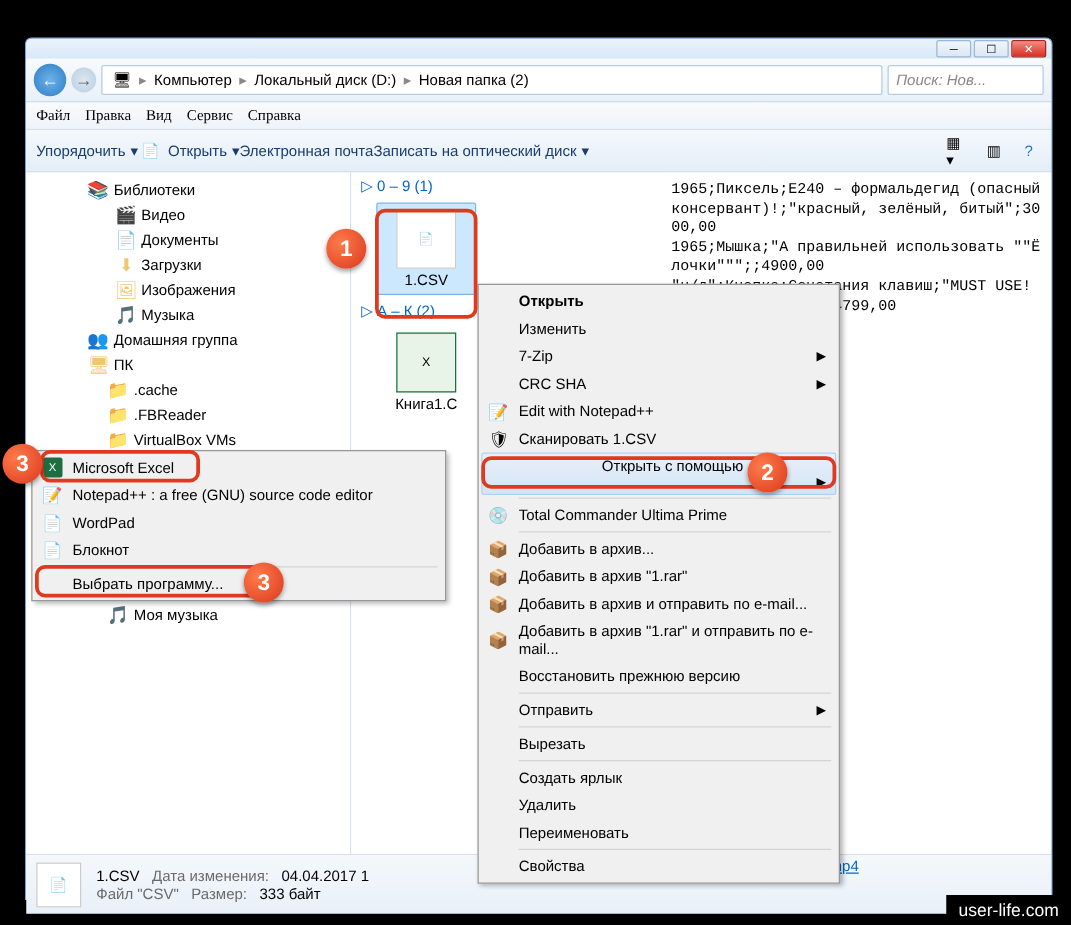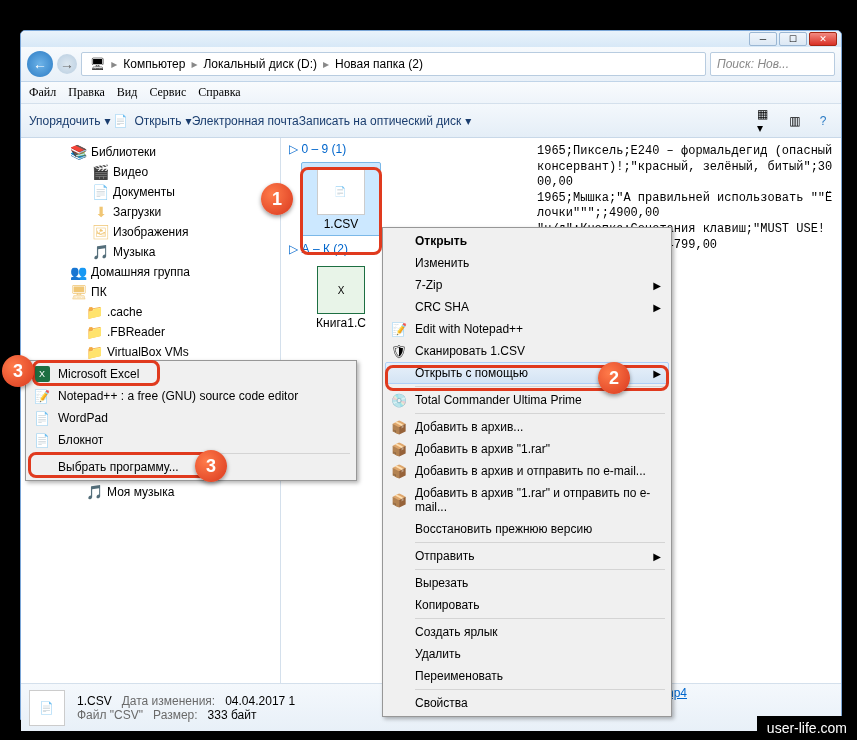--- a/index.html
+++ b/index.html
@@ -37,21 +37,21 @@
 .preview { position: absolute; right: 0; top: 0; width: 310px; padding: 6px; font-family: Liberation Mono, monospace; font-size: 12px; line-height: 1.3; white-space: pre-wrap; word-break: break-all; background: #fff; }
 .statusbar { height: 48px; border-top: 1px solid #d4e0ec; background: linear-gradient(#f4f8fc,#e8f0f8); display: flex; align-items: center; padding: 4px 8px; font-size: 12px; gap: 12px; }
 .status-icon { width: 36px; height: 36px; background: #fff; border: 1px solid #ccc; display: flex; align-items: center; justify-content: center; }
 .status-text .line { display: flex; gap: 10px; }
 .status-label { color: #6a6a6a; }
 
 .context-menu { position: absolute; background: #f0f0f0; border: 1px solid #979797; box-shadow: 2px 2px 4px rgba(0,0,0,0.3); font-size: 12px; z-index: 100; padding: 2px; }
 .context-menu.main-ctx { left: 382px; top: 227px; width: 290px; }
 .context-menu.sub-ctx { left: 25px; top: 360px; width: 332px; }
 .ctx-item { display: flex; align-items: center; padding: 4px 8px 4px 30px; cursor: pointer; position: relative; min-height: 20px; }
-.ctx-item:hover, .ctx-item.highlighted { background: linear-gradient(#e8f0fa,#d4e4f4); border: 1px solid #aecff7; border-radius: 2px; padding: 3px 7px 3px 29px; }
+.ctx-item:hover, .ctx-item.highlighted { background: linear-gradient(#e8f0fa,#d4e4f4); border: 1px solid #aecff7; border-radius: 2px; padding: 3px 7px 3px 29px; flex-direction: column; }
 .ctx-item .ctx-icon { position: absolute; left: 6px; width: 16px; height: 16px; display: flex; align-items: center; justify-content: center; font-size: 13px; }
 .ctx-item .ctx-arrow { margin-left: auto; font-size: 10px; }
 .ctx-item.bold { font-weight: bold; }
 .ctx-sep { height: 1px; background: #d4d4d4; margin: 2px 4px 2px 30px; }
 
 .callout { position: absolute; width: 32px; height: 32px; border-radius: 50%; background: radial-gradient(circle at 35% 35%, #ff7b4a, #d9381e); color: #fff; font-weight: bold; font-size: 18px; display: flex; align-items: center; justify-content: center; box-shadow: 0 2px 4px rgba(0,0,0,0.4); z-index: 200; }
 .callout-ring { position: absolute; border: 3px solid #e03a1e; border-radius: 8px; z-index: 150; pointer-events: none; }
 
 .footer-links { position: absolute; right: 170px; top: 654px; font-size: 12px; color: #0066cc; z-index: 50; }
 .footer-links div { text-decoration: underline; cursor: pointer; }
@@ -263,23 +263,20 @@
     </div>
     <div class="ctx-sep"></div>
     <div class="ctx-item">
       <span>Отправить</span>
       <span class="ctx-arrow">▶</span>
     </div>
     <div class="ctx-sep"></div>
     <div class="ctx-item">
       <span>Вырезать</span>
     </div>
-    <div class="ctx-item">
-      <span>Копировать</span>
-    </div>
     <div class="ctx-sep"></div>
     <div class="ctx-item">
       <span>Создать ярлык</span>
     </div>
     <div class="ctx-item">
       <span>Удалить</span>
     </div>
     <div class="ctx-item">
       <span>Переименовать</span>
     </div>

